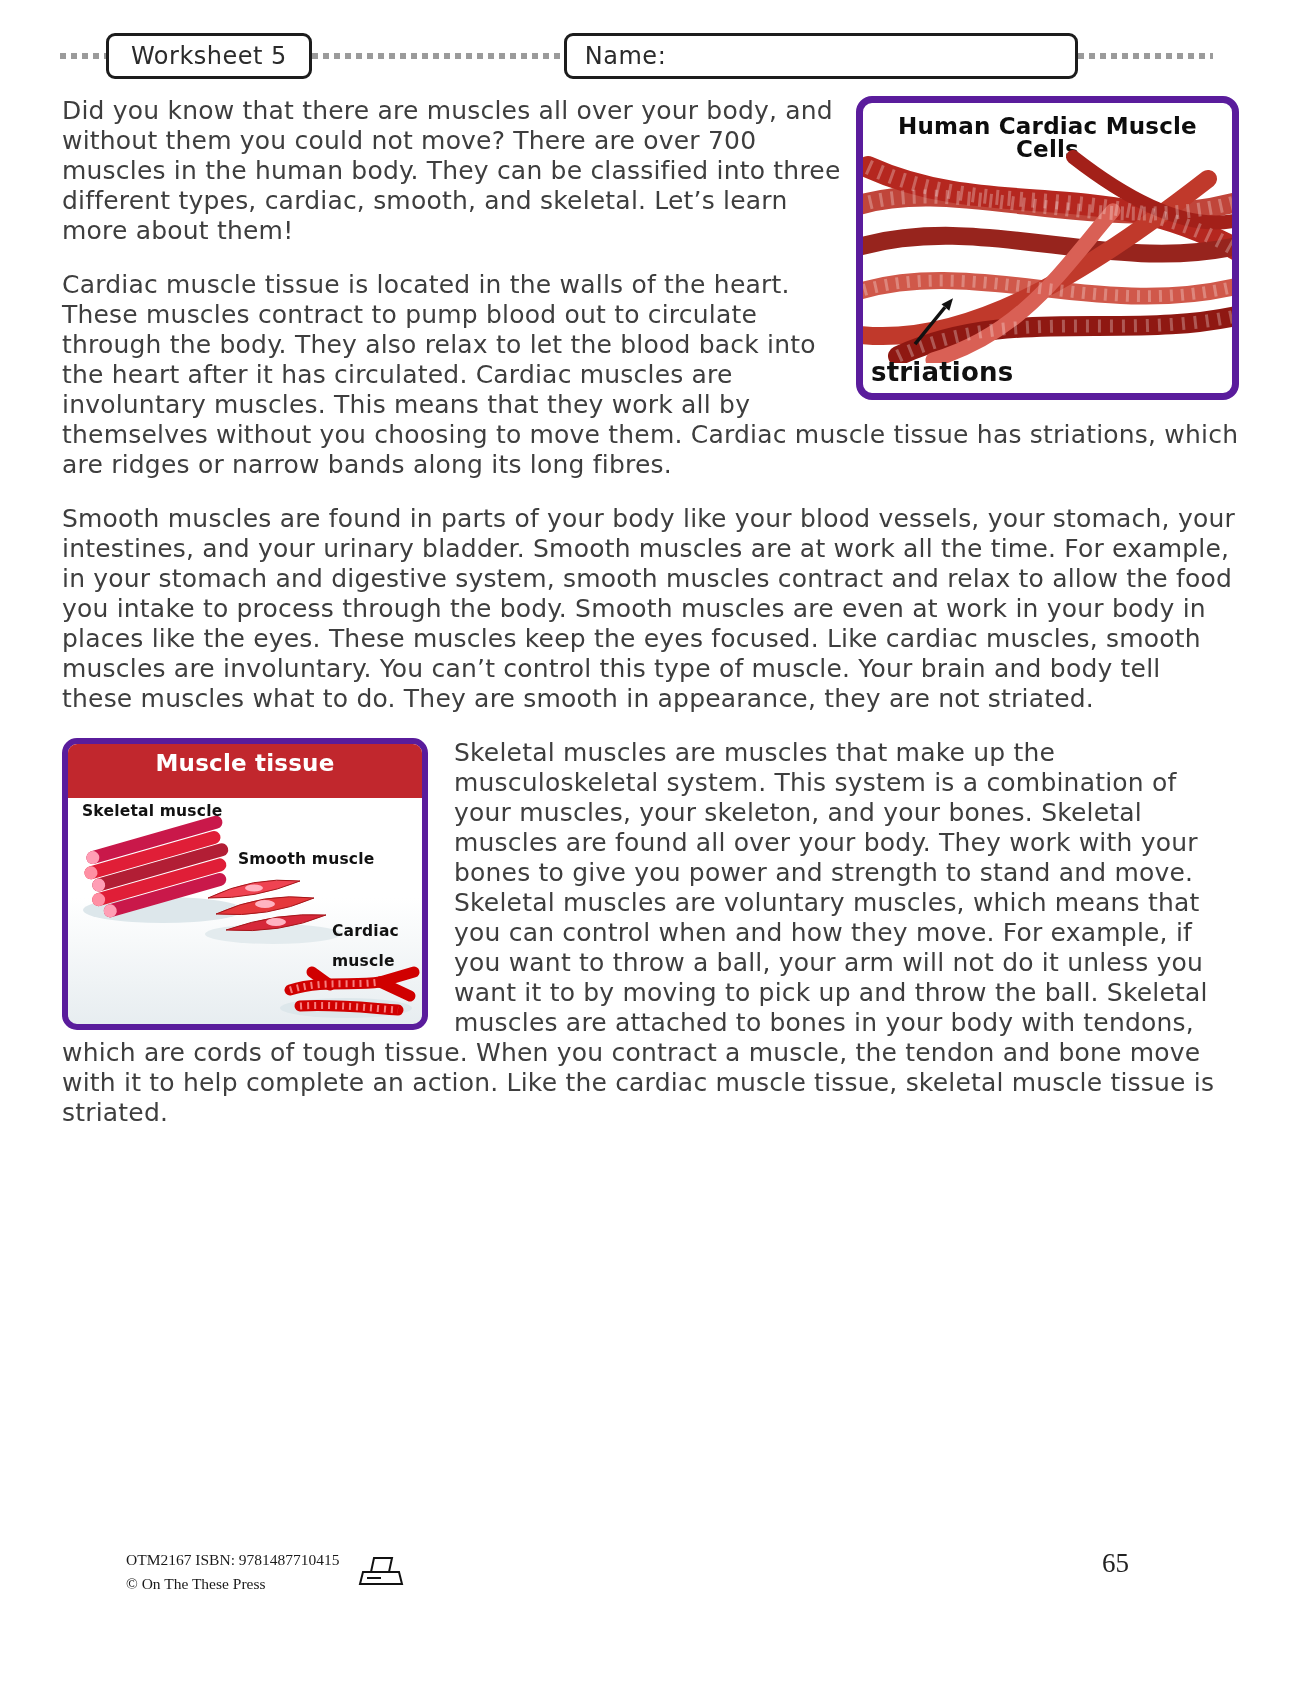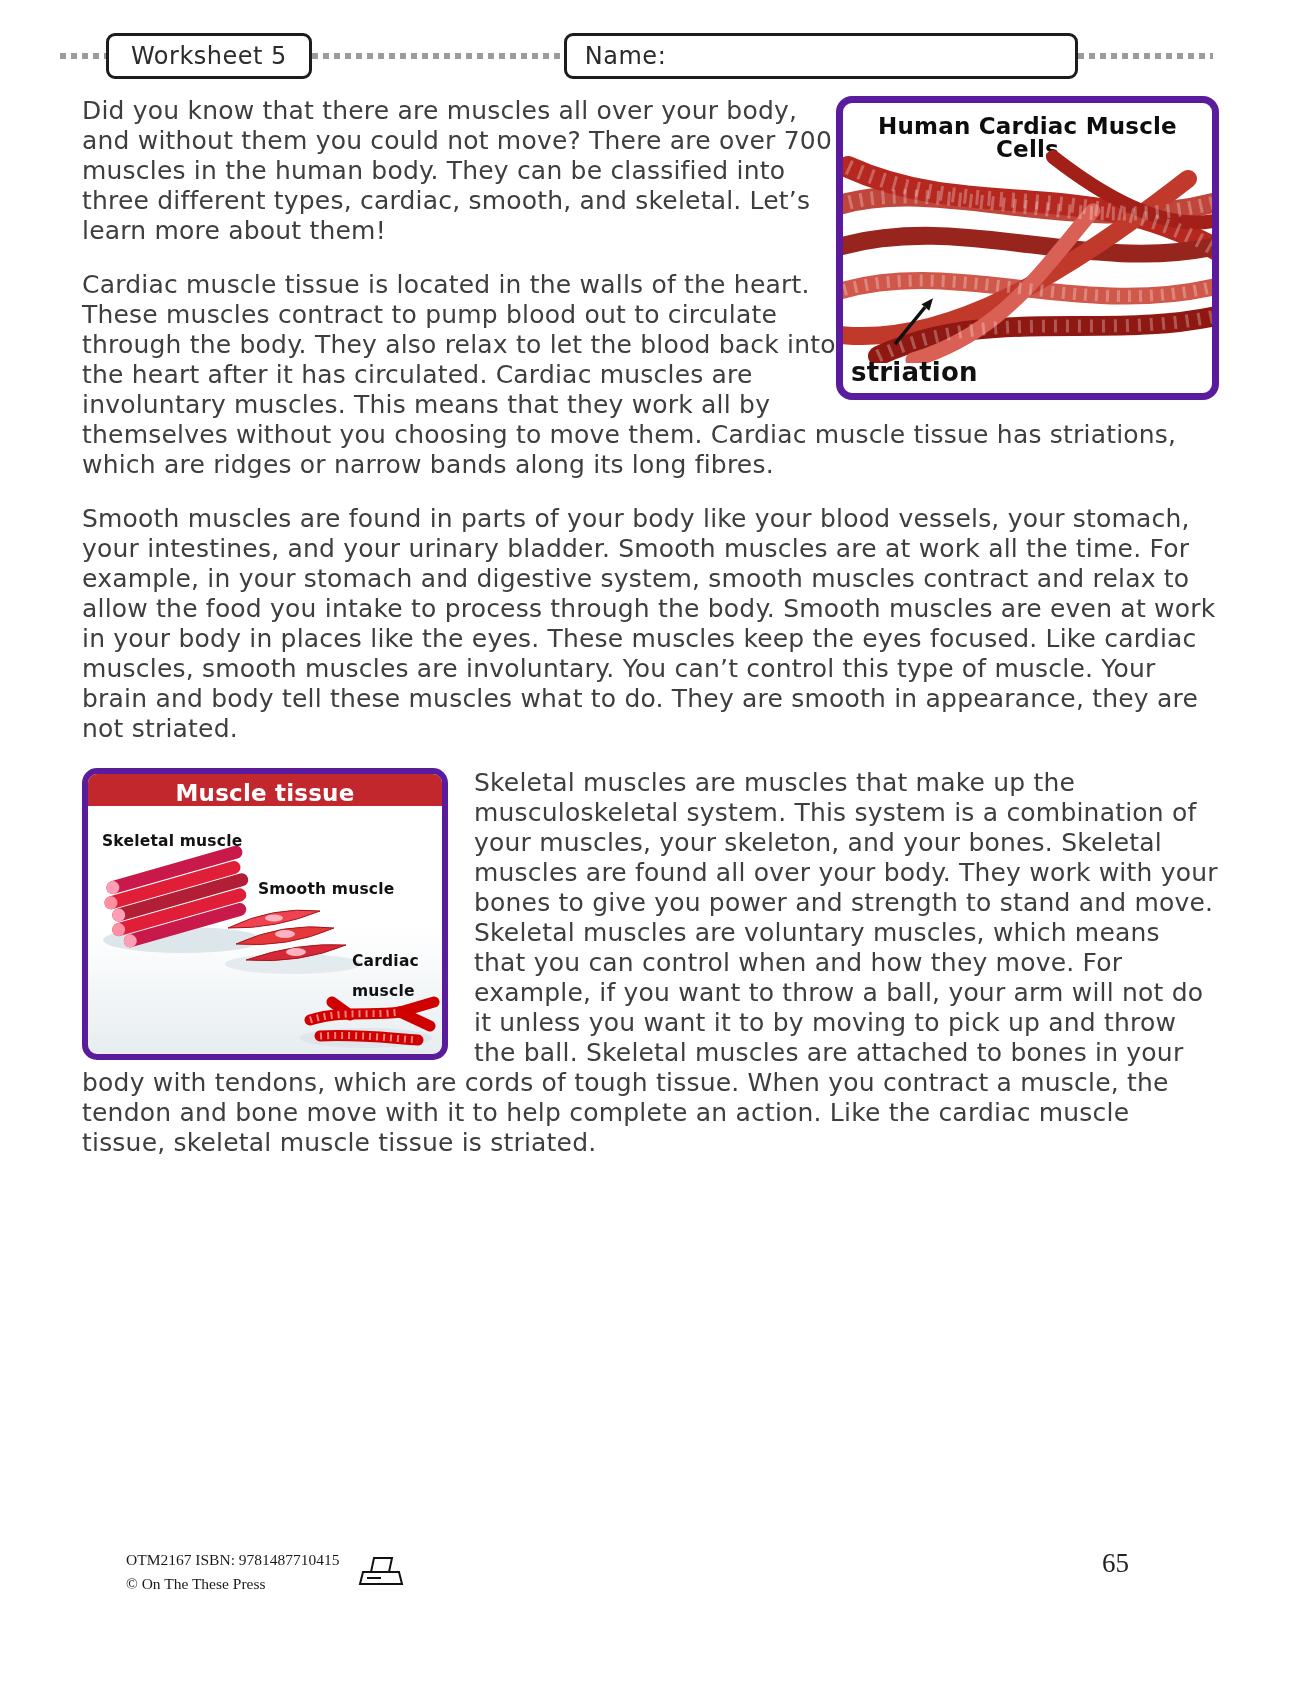--- a/index.html
+++ b/index.html
@@ -51,21 +51,21 @@
     text-align: center;
     font-size: 46px;
     font-weight: bold;
     color: #000;
     letter-spacing: 1px;
     word-spacing: 8px;
   }
 
   
   .content {
-    padding: 0 82px;
+    padding: 0 62px;
     font-size: 25px;
     line-height: 30px;
     letter-spacing: 0.2px;
     color: #3e3e3e;
   }
   .content p { margin: 0 0 24px 0; }
 
   
   .fig-cardiac {
     float: right;
@@ -112,21 +112,21 @@
     position: relative;
     background: linear-gradient(180deg, #ffffff 55%, #e7edf0 100%);
     overflow: hidden;
   }
   .tissue-header {
     background: #c1272d;
     color: #fff;
     font-weight: bold;
     font-size: 23px;
     text-align: center;
-    height: 32px;
+    height: 54px;
     line-height: 38px;
   }
   .tissue-art {
     position: absolute;
     left: 0; top: 38px;
     width: 100%; height: 240px;
   }
   .tissue-label {
     position: absolute;
     font-weight: bold;
@@ -197,21 +197,21 @@
             <path d="M -15,60 C 90,20 240,95 385,50" stroke-width="14" stroke-dasharray="3 8"></path>
             <path d="M 5,18 C 130,75 250,25 380,105" stroke-width="15" stroke-dasharray="3 9"></path>
             <path d="M -10,145 C 110,105 240,175 385,135" stroke-width="12" stroke-dasharray="3 8"></path>
             <path d="M 35,208 C 150,155 265,195 385,165" stroke-width="13" stroke-dasharray="3 9"></path>
           </g>
           <g>
             <line x1="52" y1="196" x2="82" y2="159" stroke="#111" stroke-width="3.5"></line>
             <polygon points="90,150 86.3,162.5 78.5,156" fill="#111"></polygon>
           </g>
         </svg>
-        <div class="striation-label">striation</div>
+        <div class="striation-label">striations</div>
       </figure>
 
       <p>Did you know that there are muscles all over your body, and without them you could not move? There are over 700 muscles in the human body. They can be classified into three different types, cardiac, smooth, and skeletal. Let’s learn more about them!</p>
       <p>Cardiac muscle tissue is located in the walls of the heart. These muscles contract to pump blood out to circulate through the body. They also relax to let the blood back into the heart after it has circulated. Cardiac muscles are involuntary muscles. This means that they work all by themselves without you choosing to move them. Cardiac muscle tissue has striations, which are ridges or narrow bands along its long fibres.</p>
       <p>Smooth muscles are found in parts of your body like your blood vessels, your stomach, your intestines, and your urinary bladder. Smooth muscles are at work all the time. For example, in your stomach and digestive system, smooth muscles contract and relax to allow the food you intake to process through the body. Smooth muscles are even at work in your body in places like the eyes. These muscles keep the eyes focused. Like cardiac muscles, smooth muscles are involuntary. You can’t control this type of muscle. Your brain and body tell these muscles what to do. They are smooth in appearance, they are not striated.</p>
 
       <figure class="fig-tissue" style="margin-block:0;margin-inline:0 26px;">
         <div class="tissue-header">Muscle tissue</div>
         <svg class="tissue-art" viewBox="0 0 354 240" preserveAspectRatio="none">
           <ellipse cx="95" cy="128" rx="80" ry="13" fill="#dde7eb"></ellipse>

